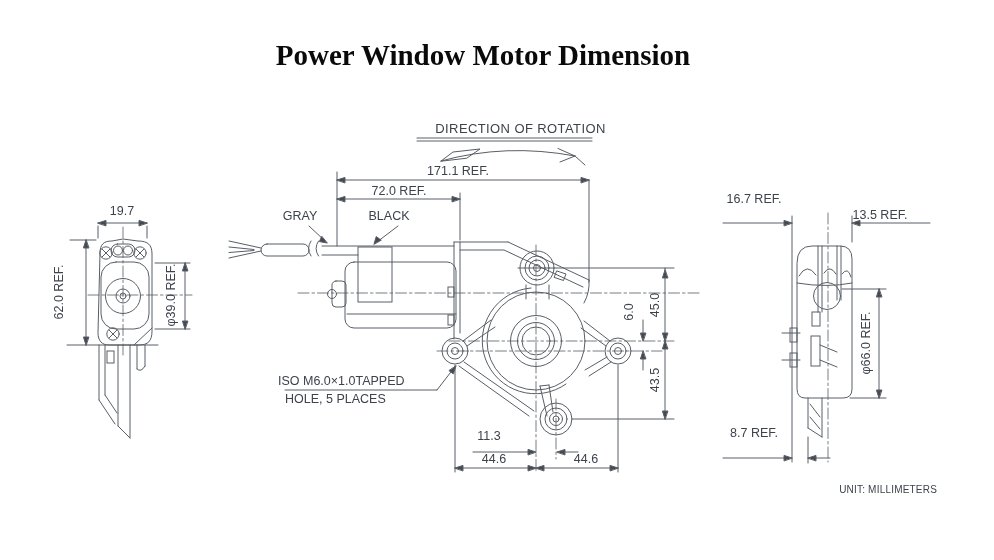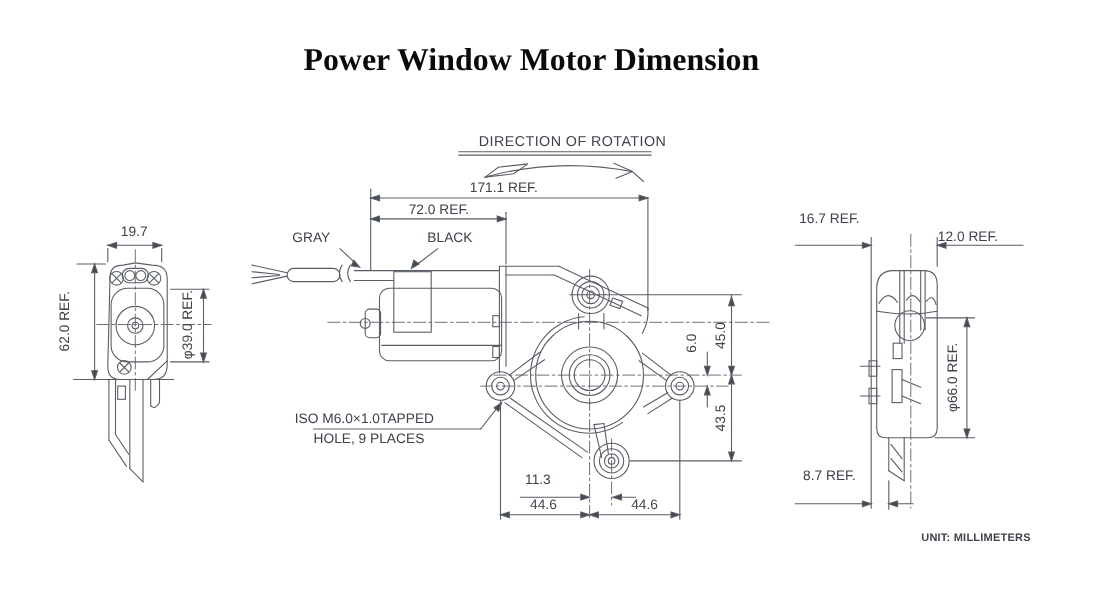--- a/index.html
+++ b/index.html
@@ -8,21 +8,21 @@
   .title{position:absolute;left:483px;top:55px;transform:translate(-50%,-50%);
          font-family:"Liberation Serif",serif;font-weight:700;font-size:29px;color:#0a0a0a;
          white-space:nowrap;margin:0;}
   svg.art{position:absolute;left:0;top:0;}
   .lbl{position:absolute;transform:translate(-50%,-50%);font-size:12.5px;color:#3d424c;
        white-space:nowrap;line-height:1;}
   .lbl.rot{transform:translate(-50%,-50%) rotate(-90deg);}
   .lbl.la{transform:translate(0,-50%);}
   .lbl.ra{transform:translate(-100%,-50%);}
   .lbl.dir{font-size:13px;letter-spacing:.4px;padding-left:31px;}
-  .lbl.unit{font-size:10px;font-weight:700;letter-spacing:.2px;}
+  .lbl.unit{font-size:10px;font-weight:400;letter-spacing:.2px;}
 </style>
 </head>
 <body>
 
 <div class="canvas">
 
   <h1 class="title">Power Window Motor Dimension</h1>
 
   <svg class="art" width="994" height="560" viewBox="0 0 994 560" fill="none" stroke="#595e66" stroke-width="1" stroke-linecap="round">
 
@@ -267,38 +267,38 @@
         <path d="M808,458 l8,-2.6 l0,5.2 z" fill="#454a52"></path>
         <path d="M816,458 H830"></path>
       </g>
     </g>
   </svg>
 
   <div class="lbl dir" style="left:505px;top:128px">DIRECTION OF ROTATION</div>
 
   <div class="lbl" style="left:458px;top:171px">171.1 REF.</div>
   <div class="lbl" style="left:399px;top:191px">72.0 REF.</div>
-  <div class="lbl" style="left:283px;top:216px">GRAY</div>
-  <div class="lbl" style="left:409px;top:216px">BLACK</div>
-
-  <div class="lbl la" style="left:268px;top:381px">ISO M6.0×1.0TAPPED</div>
-  <div class="lbl la" style="left:285px;top:399px">HOLE, 9 PLACES</div>
+  <div class="lbl" style="left:300px;top:216px">GRAY</div>
+  <div class="lbl" style="left:389px;top:216px">BLACK</div>
+
+  <div class="lbl la" style="left:278px;top:381px">ISO M6.0×1.0TAPPED</div>
+  <div class="lbl la" style="left:285px;top:399px">HOLE, 5 PLACES</div>
 
   <div class="lbl" style="left:489px;top:436px">11.3</div>
   <div class="lbl" style="left:494px;top:459px">44.6</div>
   <div class="lbl" style="left:586px;top:459px">44.6</div>
 
   <div class="lbl rot" style="left:629px;top:312px">6.0</div>
   <div class="lbl rot" style="left:655px;top:305px">45.0</div>
   <div class="lbl rot" style="left:655px;top:380px">43.5</div>
 
   <div class="lbl" style="left:122px;top:211px">19.7</div>
   <div class="lbl rot" style="left:59px;top:292px">62.0 REF.</div>
   <div class="lbl rot" style="left:171px;top:295px">φ39.0 REF.</div>
 
   <div class="lbl" style="left:754px;top:199px">16.7 REF.</div>
-  <div class="lbl" style="left:880px;top:215px">12.0 REF.</div>
+  <div class="lbl" style="left:880px;top:215px">13.5 REF.</div>
   <div class="lbl rot" style="left:866px;top:343px">φ66.0 REF.</div>
   <div class="lbl" style="left:754px;top:433px">8.7 REF.</div>
 
   <div class="lbl ra unit" style="left:937px;top:490px">UNIT: MILLIMETERS</div>
 
 </div>
 
 </body></html>

